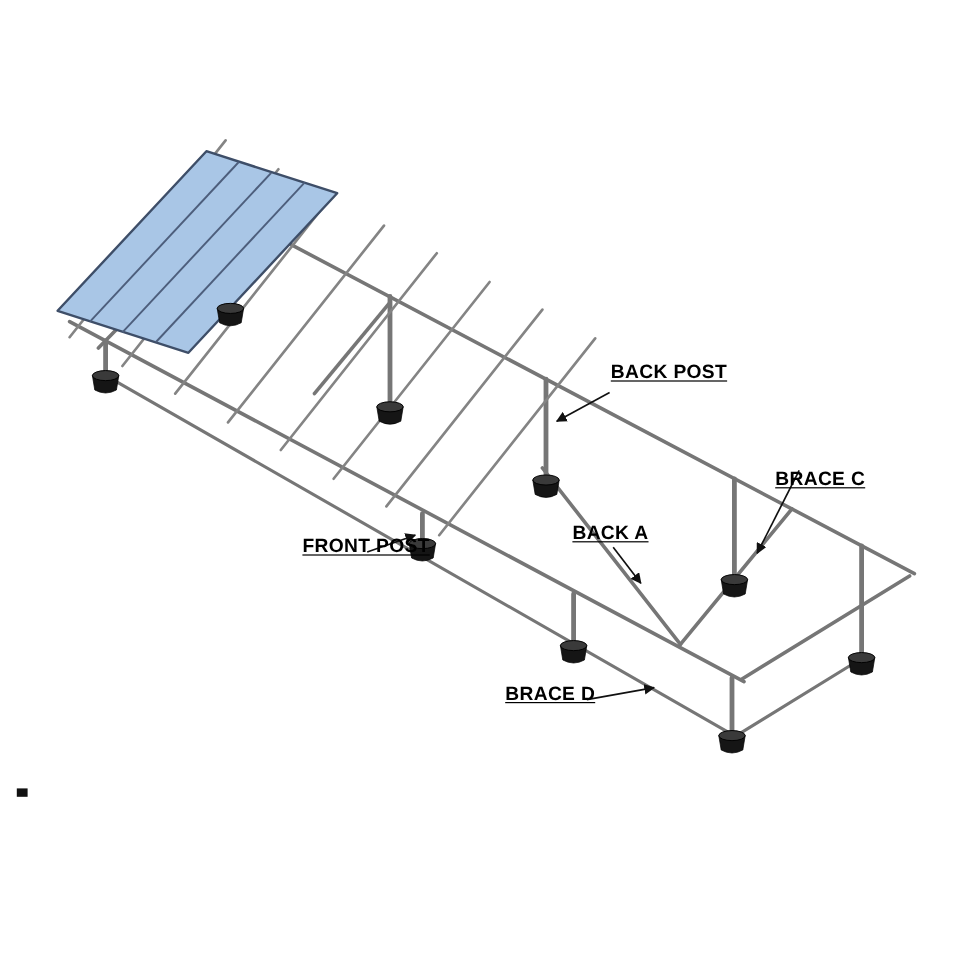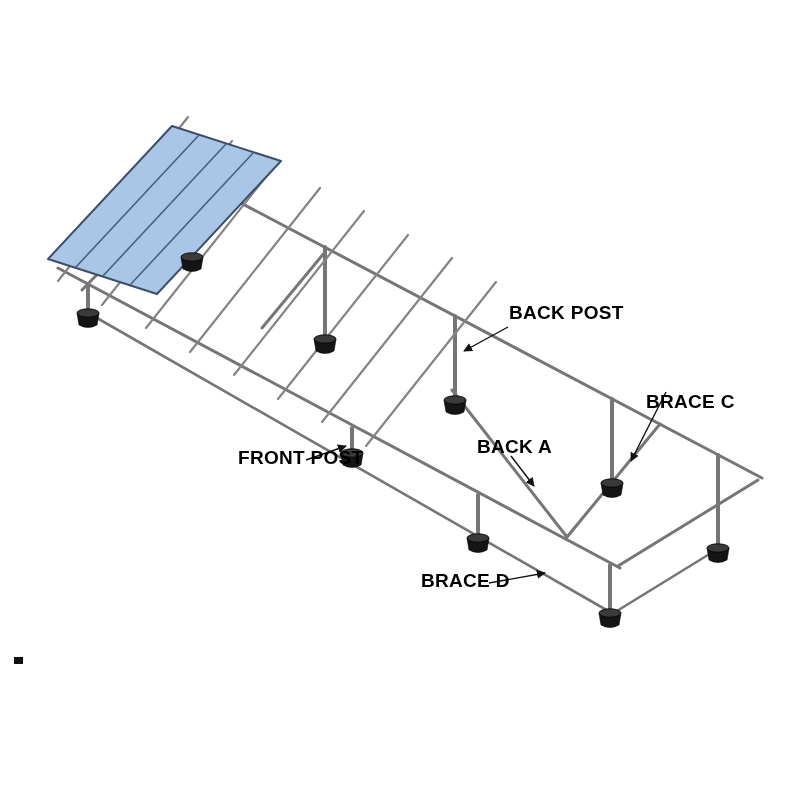--- a/index.html
+++ b/index.html
@@ -16,24 +16,25 @@
   .p{stroke-width:2.2;}
   .post{stroke-width:4;}
   .tie{stroke-width:2.6;}
   .panel-glass{stroke:#3e4e68;stroke-width:2;stroke-linejoin:round;}
   .divider{stroke:#4d5e7c;stroke-width:1.6;}
   .foot-body{stroke:#000;stroke-width:0.6;}
   .foot-top{fill:#3a3a3a;stroke:#000;stroke-width:0.8;}
   .arrows line{stroke:#111;stroke-width:1.4;}
   .label{
     position:absolute;
-    font-size:19px;
+    font-size:16px;
     font-weight:700;
     letter-spacing:.3px;
     color:#000;
+    text-decoration:underline;
     text-underline-offset:2px;
     white-space:nowrap;
   }
   .corner-mark{
     position:absolute;
     left:14px;top:657px;width:9px;height:7px;
     background:#111;
   }
 </style>
 </head>
@@ -138,17 +139,17 @@
       <line x1="666" y1="392" x2="631" y2="461" marker-end="url(#ah)"></line>
       <line x1="511" y1="456" x2="534" y2="486" marker-end="url(#ah)"></line>
       <line x1="306" y1="460" x2="346" y2="446" marker-end="url(#ah)"></line>
       <line x1="489" y1="583" x2="545" y2="573" marker-end="url(#ah)"></line>
     </g>
   </svg>
 
   <div class="label" style="left:509px;top:302px;">BACK POST</div>
   <div class="label" style="left:646px;top:369px;margin-top:22px;">BRACE C</div>
   <div class="label" style="left:477px;top:436px;">BACK A</div>
-  <div class="label" style="left:191px;top:447px;padding-left:47px;">FRONT POST</div>
+  <div class="label" style="left:205px;top:447px;padding-left:47px;">FRONT POST</div>
   <div class="label" style="left:421px;top:570px;">BRACE D</div>
 
   <div class="corner-mark"></div>
 </div>
 
 </body></html>

